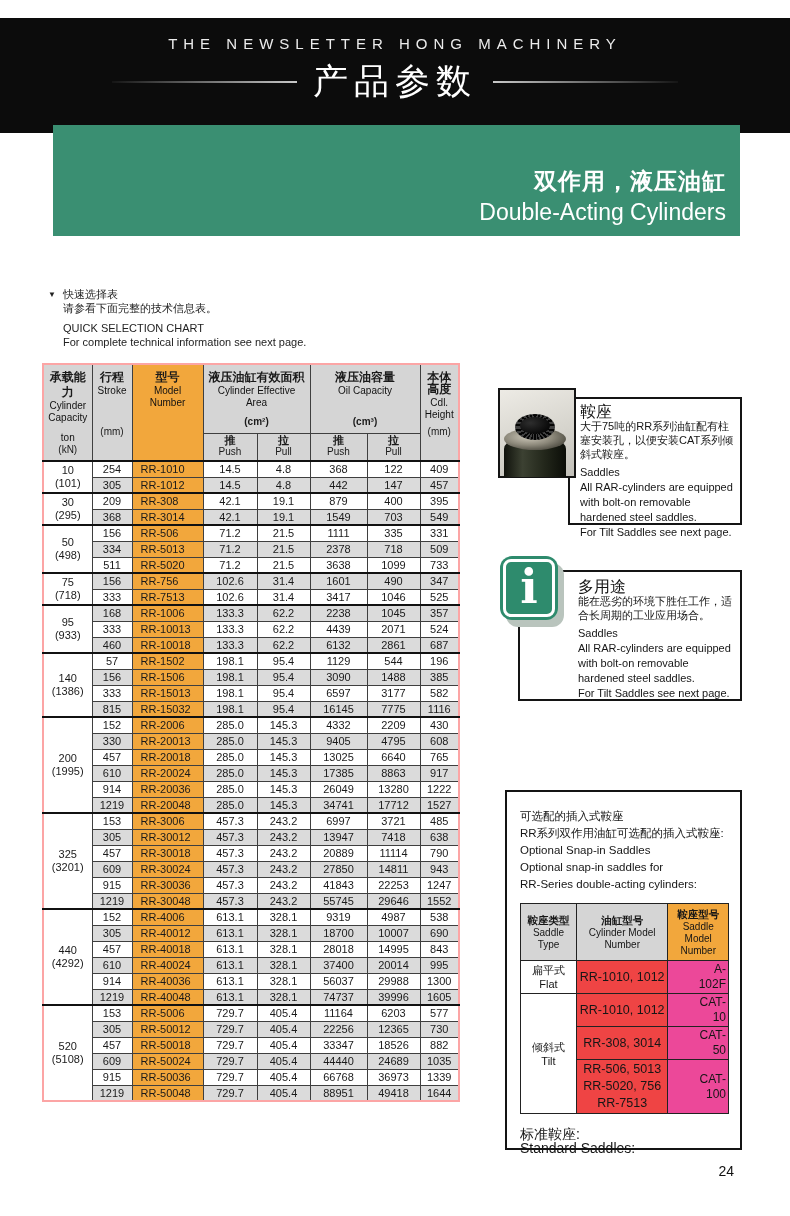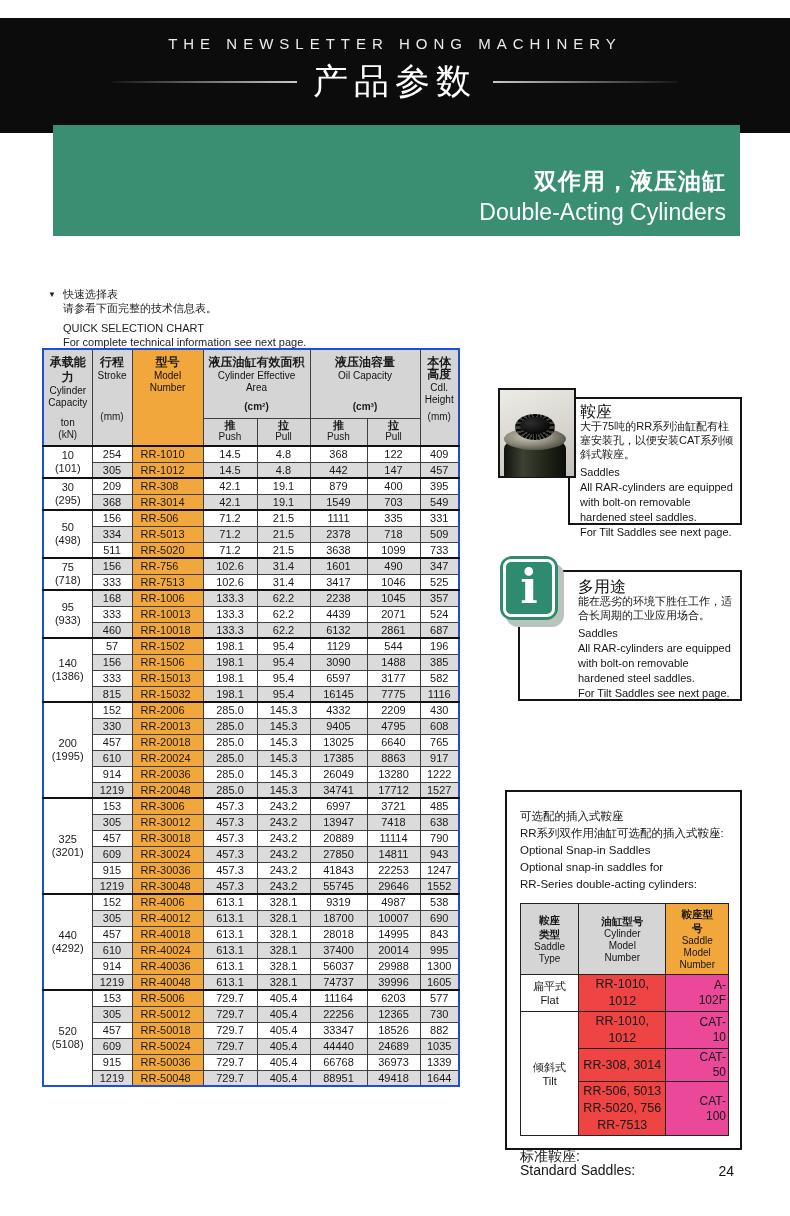--- a/index.html
+++ b/index.html
@@ -23,21 +23,21 @@
   .banner-en{font-size:23px;margin-top:2px;}
 
   
   .intro{position:absolute;left:48px;top:287px;font-size:11px;color:#222;line-height:14px;}
   .intro .mark{position:absolute;left:0;top:1px;font-size:8px;}
   .intro .ind{margin-left:15px;}
   .intro .gap{height:6px;}
 
   
   table{border-collapse:collapse;}
-  .main-table{position:absolute;left:42px;top:348px;table-layout:fixed;border:2px solid #1d4ed8;}
+  .main-table{position:absolute;left:42px;top:363px;table-layout:fixed;border:2px solid #fca5a5;}
   .main-table th,.main-table td{border:1px solid #3f3f3f;padding:0;text-align:center;
        font-size:11px;line-height:12px;overflow:hidden;}
   .main-table thead th{background:#d5d5d5;font-weight:normal;vertical-align:top;}
   .main-table thead th.orange{background:#f2a73c;}
   .hwrap{display:flex;flex-direction:column;align-items:center;padding-top:5px;box-sizing:border-box;}
   .hwrap.tall{height:93px;}
   .hwrap.mid{height:66px;}
   .hwrap .zh{font-weight:bold;font-size:12px;line-height:15px;}
   .hwrap .en{font-size:10px;line-height:12px;color:#111;}
   .hwrap .unit{margin-top:auto;padding-bottom:20px;font-size:10px;}
@@ -83,21 +83,21 @@
   .info-box{left:518px;top:570px;width:224px;height:131px;padding:7px 6px 5px 58px;}
 
   .big-box{left:505px;top:790px;width:237px;height:360px;padding:16px 11px 10px 13px;}
   .big-box .p-zh{font-size:11.5px;line-height:17px;}
   .big-box .p-en{font-size:11.5px;line-height:17px;}
 
   .saddle-table{margin-top:10px;border:1.5px solid #222;}
   .saddle-table th,.saddle-table td{border:1.5px solid #222;padding:1px 2px;text-align:center;
         font-size:12px;line-height:15px;}
   .saddle-table th{background:#d5d5d5;font-weight:normal;white-space:pre-line;
-        font-size:10px;line-height:12px;padding:3px 13px;}
+        font-size:10px;line-height:12px;padding:3px 1px;}
   .saddle-table th .zh{font-weight:bold;font-size:10.5px;}
   .saddle-table th.orange{background:#f2a73c;}
   .saddle-table td.orange{background:#ec4899;text-align:right;padding-left:21px;}
   .saddle-table td.typ{white-space:pre-line;font-size:11px;line-height:14px;background:#fff;}
   .saddle-table td.mdl{white-space:pre-line;background:#ef4444;font-size:12.5px;line-height:17px;margin-left:32px;}
 
   .std-head{margin-top:13px;font-size:14px;line-height:14px;}
   .std-table{margin-top:3px;}
 
   .page-num{position:absolute;right:56px;top:1163px;font-size:14px;color:#111;}

